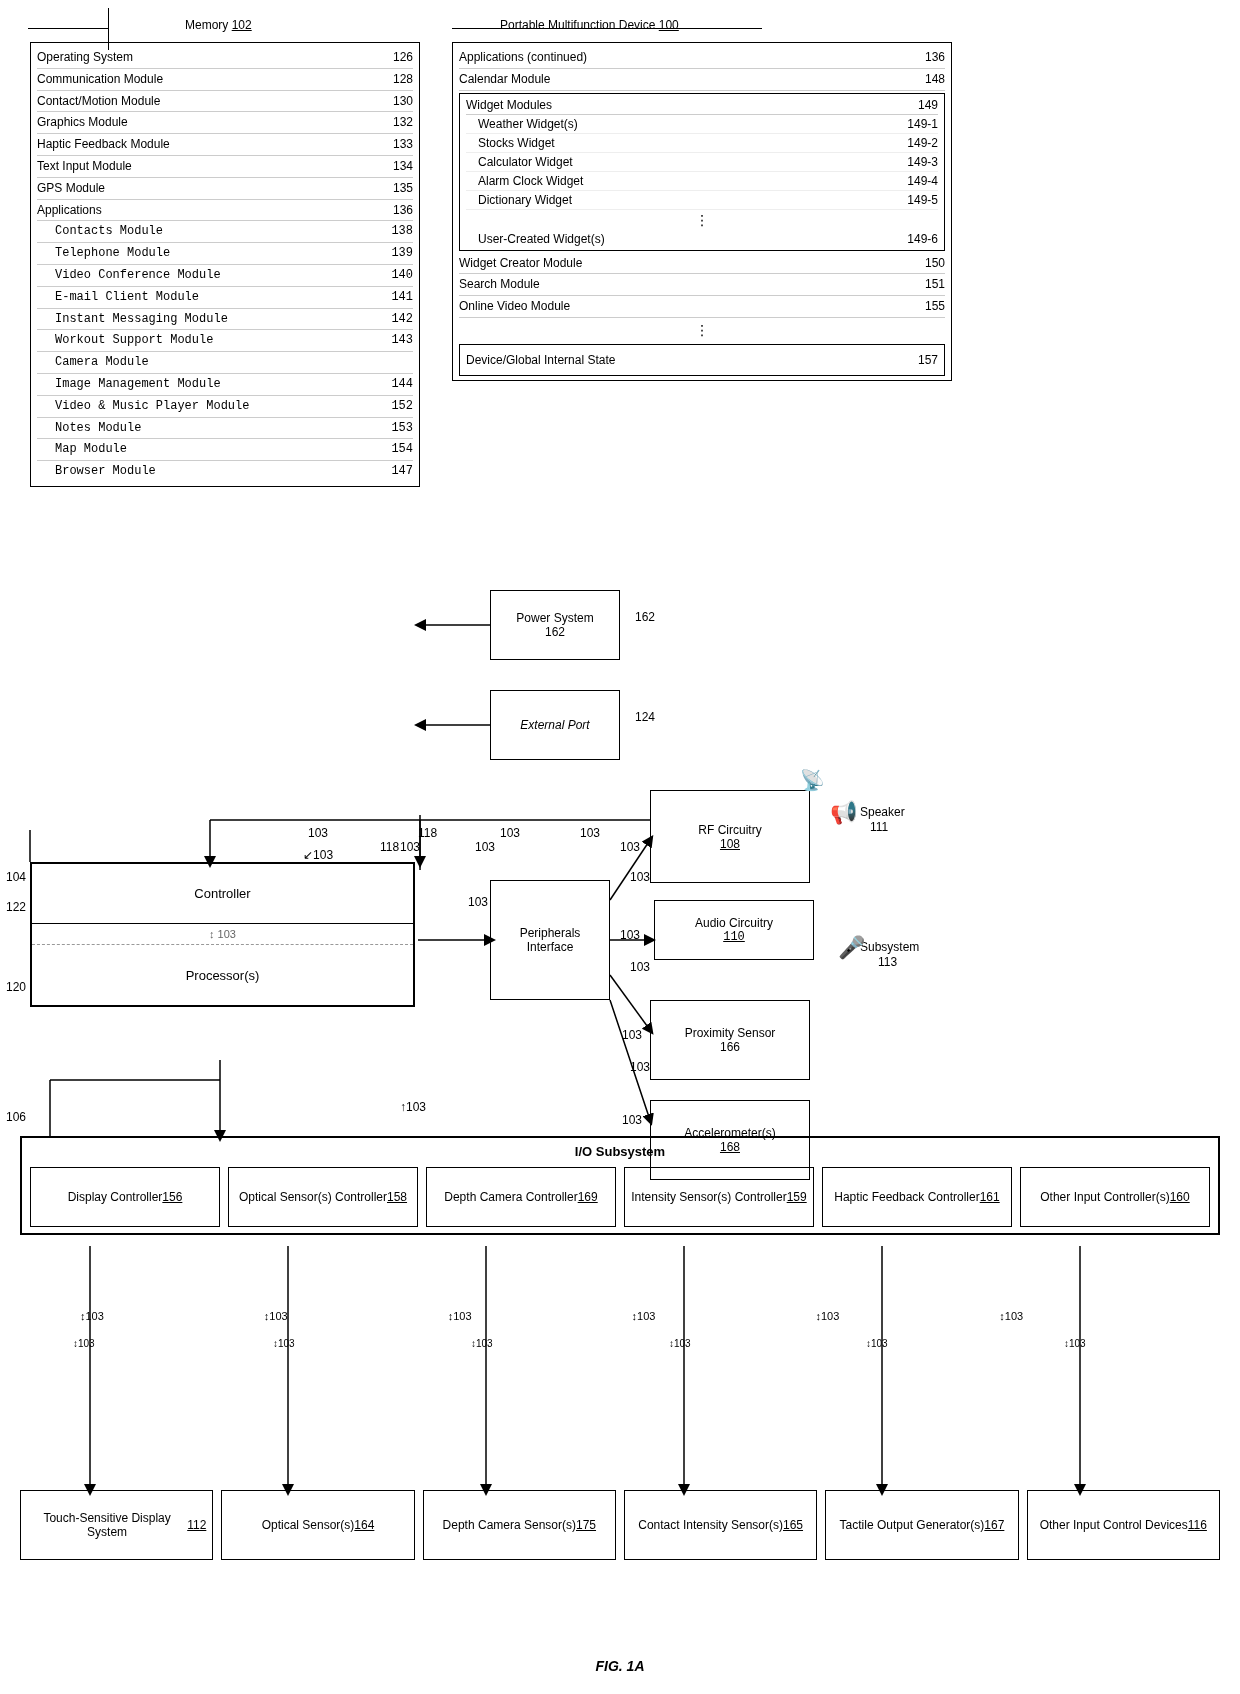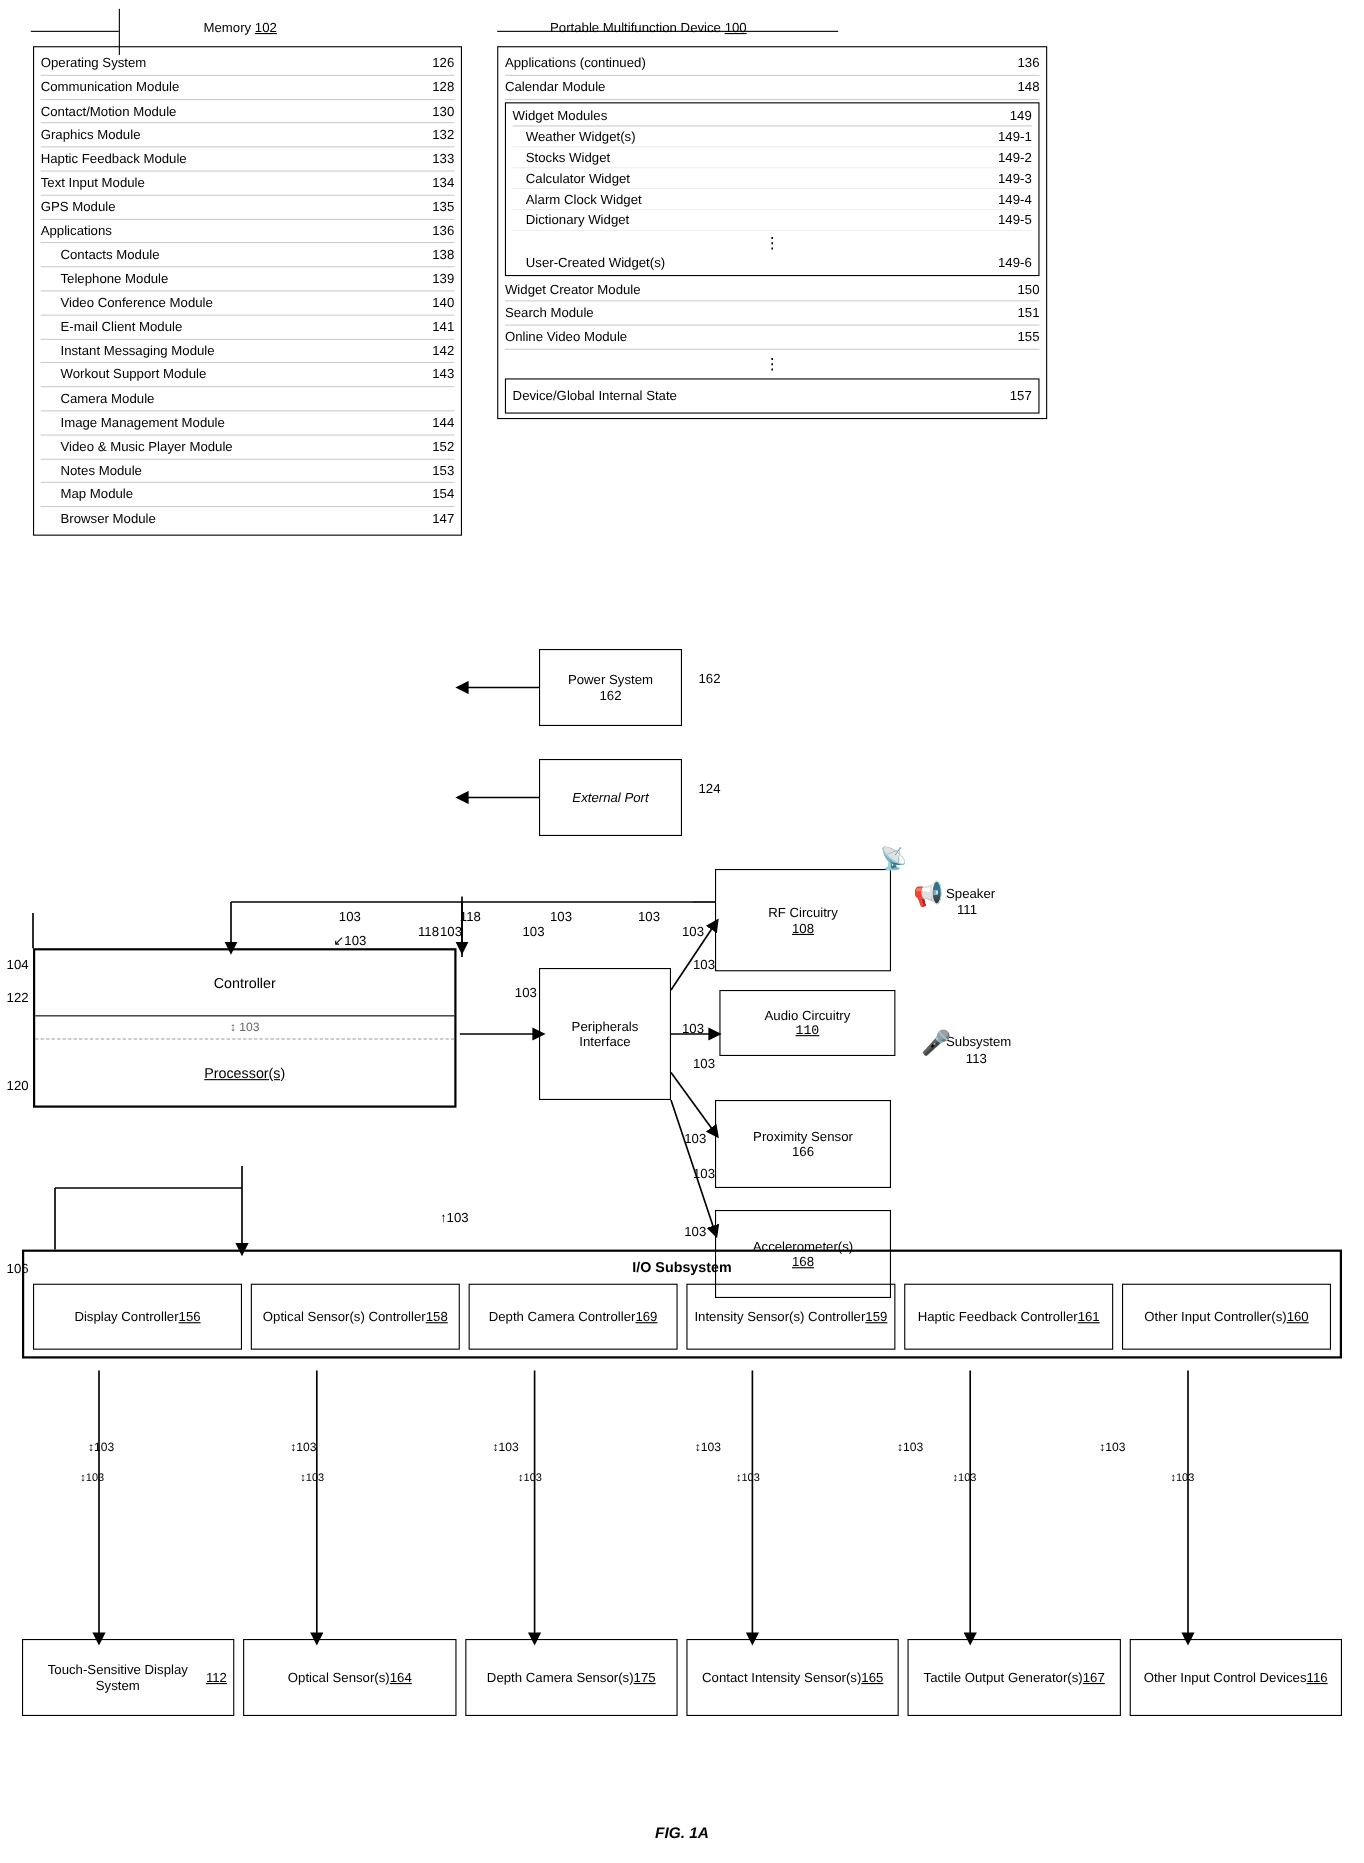--- a/index.html
+++ b/index.html
@@ -40,20 +40,21 @@
       line-height: 1.4;
     }
 
     .memory-row:last-child { border-bottom: none; }
 
     .row-label { flex: 1; font-size: 12px; }
     .row-num { font-size: 12px; white-space: nowrap; margin-left: 4px; }
 
     .sub-row {
       padding-left: 18px;
+      font-family: Liberation Mono, monospace;
     }
 
     
     .pmd-box {
       position: absolute;
       top: 42px;
       left: 452px;
       width: 500px;
       border: 1.5px solid #000;
       padding: 4px 6px;
@@ -134,21 +135,20 @@
     }
 
     .proc-inner {
       padding: 10px;
       text-align: center;
       font-size: 13px;
       min-height: 60px;
       display: flex;
       align-items: center;
       justify-content: center;
-      text-decoration: underline;
     }
 
     
     .comp-box {
       position: absolute;
       border: 1.5px solid #000;
       text-align: center;
       font-size: 12px;
       display: flex;
       align-items: center;
@@ -432,21 +432,21 @@
 
   <div class="ctrl-box">
     <div class="ctrl-inner">Controller</div>
     <div style="text-align:center; padding:4px; font-size:11px; border-bottom:1px dashed #999; color:#666;">↕ 103</div>
     <div class="proc-inner">Processor(s)</div>
   </div>
 
   <div class="ext-label" style="top:870px; left:6px;">104</div>
   <div class="ext-label" style="top:900px; left:6px;">122</div>
   <div class="ext-label" style="top:980px; left:6px;">120</div>
-  <div class="ext-label" style="top:1110px; left:6px;margin-top:36px;">106</div>
+  <div class="ext-label" style="top:1110px; left:6px;">106</div>
 
   <div class="periph-box">
     <div>Peripherals<br>Interface</div>
   </div>
 
   <div class="ext-label" style="top:848px; left:303px;">↙103</div>
   <div class="ext-label" style="top:840px; left:400px;">103</div>
   <div class="ext-label" style="top:840px; left:475px;">103</div>
   <div class="ext-label" style="top:840px; left:620px;">103</div>
   <div class="ext-label" style="top:870px; left:630px;">103</div>

